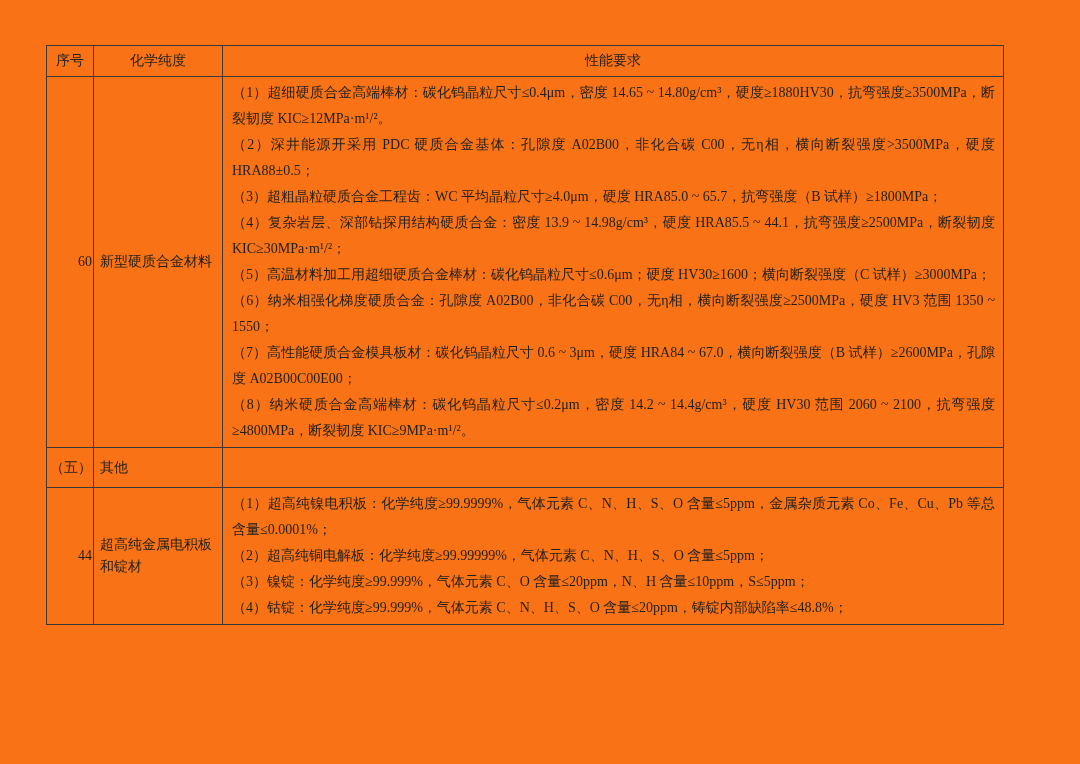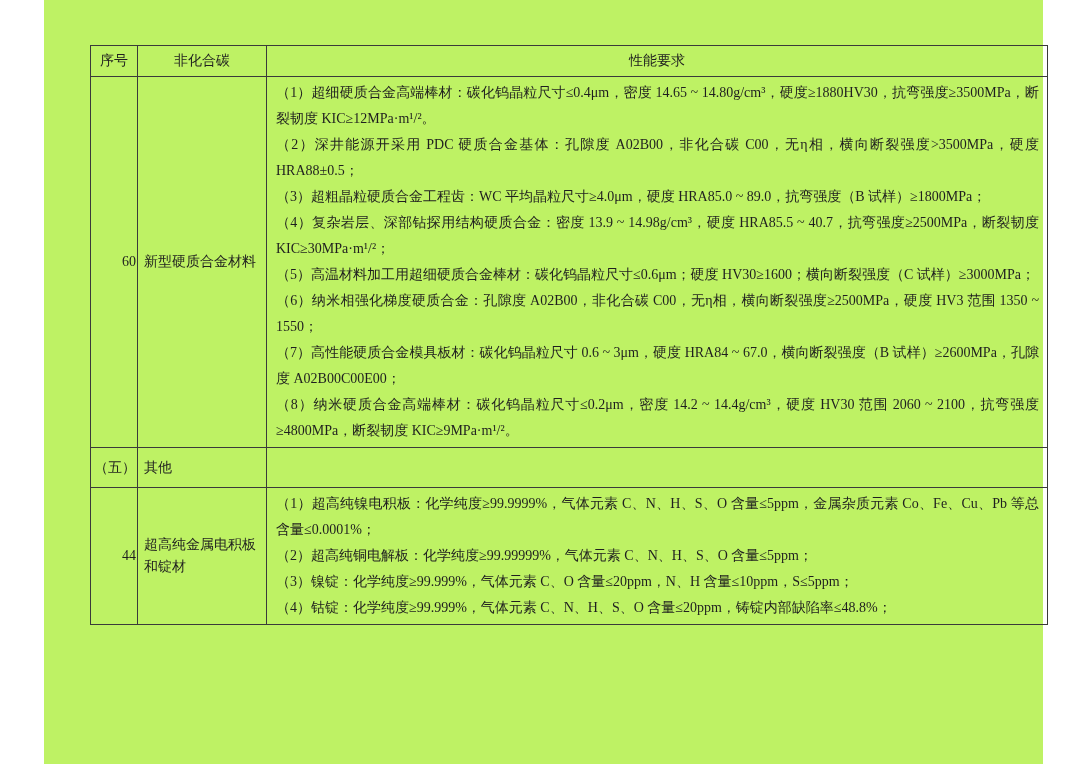--- a/index.html
+++ b/index.html
@@ -11,24 +11,23 @@
     width: 1080px;
     height: 764px;
     position: relative;
     font-family: "Liberation Serif", "DejaVu Serif", serif;
     color: #1f1f1f;
     -webkit-font-smoothing: antialiased;
   }
   .page {
     position: absolute;
     left: 0; top: 0;
-    width: 999px;
+    width: 1080px;
     height: 764px;
-    background: #bef264;
-    margin-left: 44px;
+    background: #f97316;
   }
   table.spec {
     position: absolute;
     left: 46px;
     top: 45px;
     width: 957px;
     border-collapse: collapse;
     table-layout: fixed;
   }
   table.spec th,
@@ -81,33 +80,33 @@
 
   <table class="spec">
     <colgroup>
       <col style="width:47px">
       <col style="width:129px">
       <col style="width:781px">
     </colgroup>
     <thead>
       <tr>
         <th>序号</th>
-        <th>非化合碳</th>
+        <th>化学纯度</th>
         <th>性能要求</th>
       </tr>
     </thead>
     <tbody>
         <tr>
           <td class="no">60</td>
           <td class="name">新型硬质合金材料</td>
           <td class="req">
             <p>（1）超细硬质合金高端棒材：碳化钨晶粒尺寸≤0.4μm，密度 14.65 ~ 14.80g/cm³，硬度≥1880HV30，抗弯强度≥3500MPa，断裂韧度 KIC≥12MPa·m¹/²。</p>
             <p>（2）深井能源开采用 PDC 硬质合金基体：孔隙度 A02B00，非化合碳 C00，无η相，横向断裂强度&gt;3500MPa，硬度 HRA88±0.5；</p>
-            <p>（3）超粗晶粒硬质合金工程齿：WC 平均晶粒尺寸≥4.0μm，硬度 HRA85.0 ~ 89.0，抗弯强度（B 试样）≥1800MPa；</p>
-            <p>（4）复杂岩层、深部钻探用结构硬质合金：密度 13.9 ~ 14.98g/cm³，硬度 HRA85.5 ~ 40.7，抗弯强度≥2500MPa，断裂韧度 KIC≥30MPa·m¹/²；</p>
+            <p>（3）超粗晶粒硬质合金工程齿：WC 平均晶粒尺寸≥4.0μm，硬度 HRA85.0 ~ 65.7，抗弯强度（B 试样）≥1800MPa；</p>
+            <p>（4）复杂岩层、深部钻探用结构硬质合金：密度 13.9 ~ 14.98g/cm³，硬度 HRA85.5 ~ 44.1，抗弯强度≥2500MPa，断裂韧度 KIC≥30MPa·m¹/²；</p>
             <p>（5）高温材料加工用超细硬质合金棒材：碳化钨晶粒尺寸≤0.6μm；硬度 HV30≥1600；横向断裂强度（C 试样）≥3000MPa；</p>
             <p>（6）纳米相强化梯度硬质合金：孔隙度 A02B00，非化合碳 C00，无η相，横向断裂强度≥2500MPa，硬度 HV3 范围 1350 ~ 1550；</p>
             <p>（7）高性能硬质合金模具板材：碳化钨晶粒尺寸 0.6 ~ 3μm，硬度 HRA84 ~ 67.0，横向断裂强度（B 试样）≥2600MPa，孔隙度 A02B00C00E00；</p>
             <p>（8）纳米硬质合金高端棒材：碳化钨晶粒尺寸≤0.2μm，密度 14.2 ~ 14.4g/cm³，硬度 HV30 范围 2060 ~ 2100，抗弯强度≥4800MPa，断裂韧度 KIC≥9MPa·m¹/²。</p>
           </td>
         </tr>
         <tr class="row-other">
           <td class="no">（五）</td>
           <td class="name">其他</td>
           <td class="req"></td>

